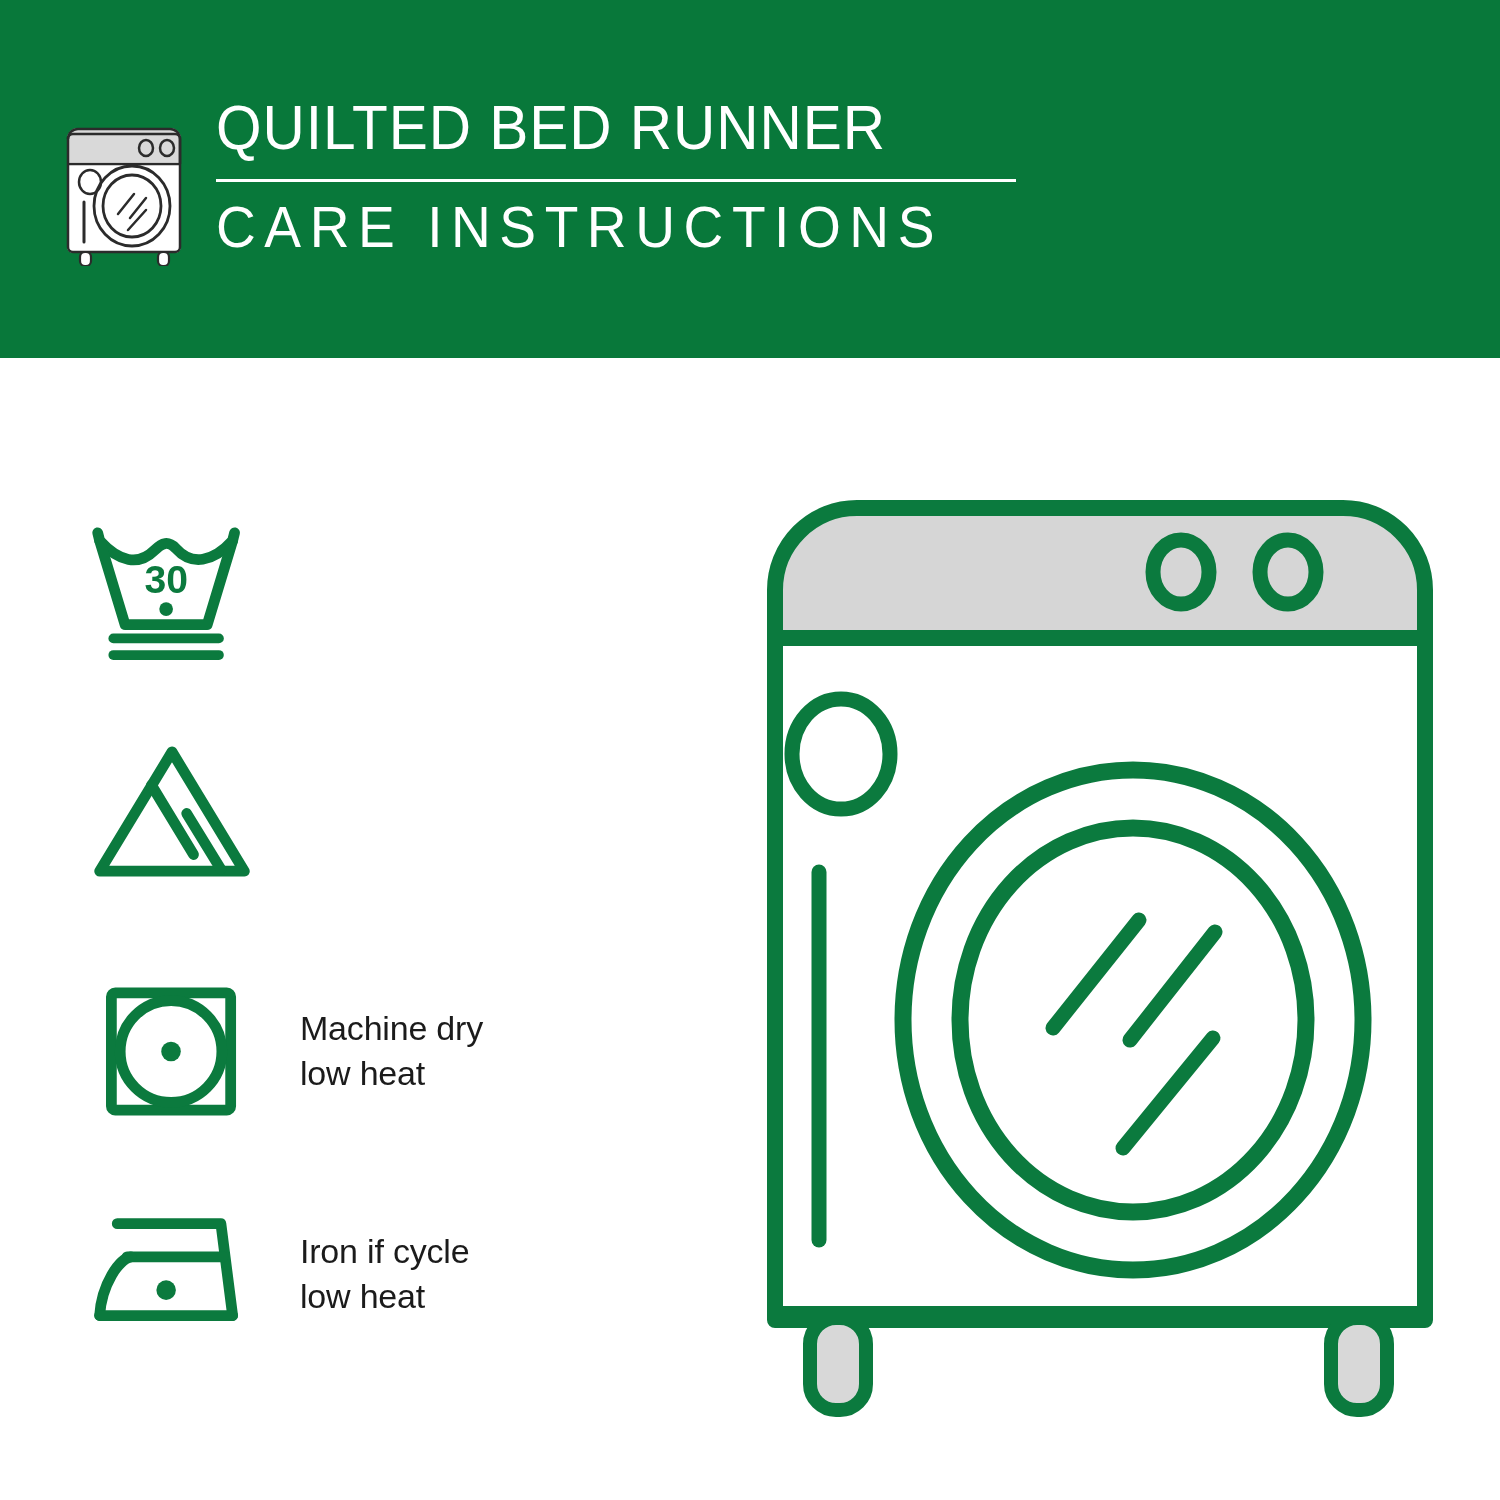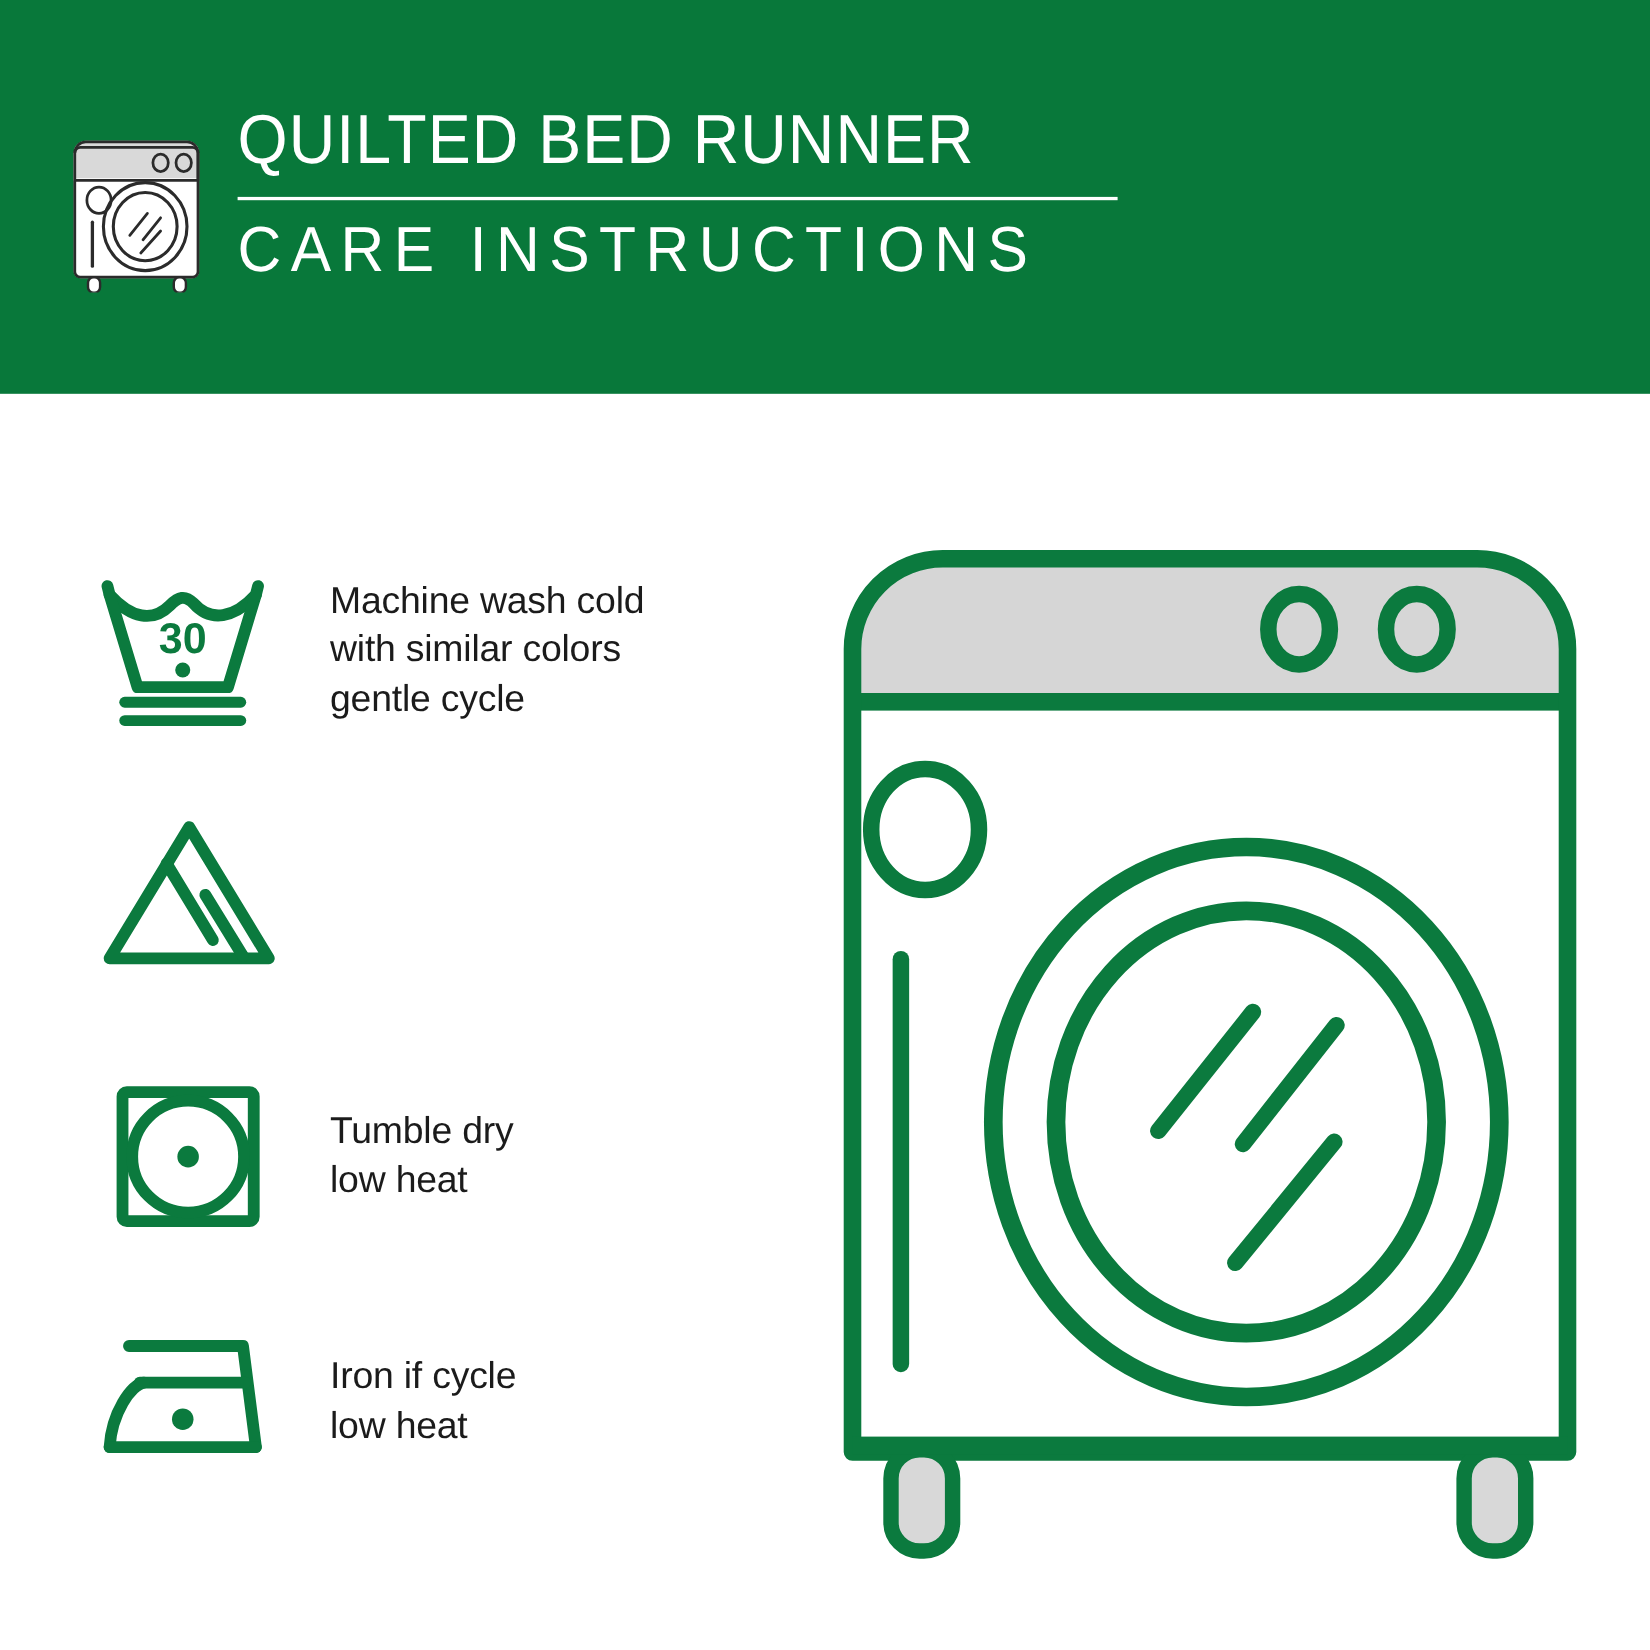--- a/index.html
+++ b/index.html
@@ -174,25 +174,20 @@
           <g stroke="#0B7A3E" stroke-width="10" stroke-linecap="round">
             <line x1="30" y1="124" x2="138" y2="124"></line>
             <line x1="30" y1="141" x2="138" y2="141"></line>
           </g>
 
           <text x="84" y="78" font-family="'Liberation Sans','DejaVu Sans',sans-serif" font-size="40" font-weight="bold" fill="#0B7A3E" text-anchor="middle">30</text>
 
           <circle cx="84" cy="94" r="7" fill="#0B7A3E"></circle>
         </svg>
       </div>
-      <div class="care-label">
-        <span class="ln">Machine wash cold</span>
-        <span class="ln">with similar colors</span>
-        <span class="ln">gentle cycle</span>
-      </div>
     </div>
 
     <div class="care-row r1">
       <div class="symbol-box">
         <svg viewBox="0 0 180 150" width="176" height="147" aria-hidden="true">
           <g fill="none" stroke="#0B7A3E" stroke-width="11" stroke-linecap="round" stroke-linejoin="round">
 
             <path d="M90 12 L164 134 L16 134 Z"></path>
 
             <line x1="69" y1="46" x2="112" y2="117"></line>
@@ -206,21 +201,21 @@
       <div class="symbol-box">
         <svg viewBox="0 0 180 150" width="176" height="147" aria-hidden="true">
           <g fill="none" stroke="#0B7A3E" stroke-width="11" stroke-linejoin="round">
             <rect x="28" y="16" width="122" height="120" rx="4"></rect>
             <circle cx="89" cy="76" r="52"></circle>
           </g>
           <circle cx="89" cy="76" r="10" fill="#0B7A3E"></circle>
         </svg>
       </div>
       <div class="care-label">
-        <span class="ln">Tumble dry</span>
+        <span class="ln">Machine dry</span>
         <span class="ln">low heat</span>
       </div>
     </div>
 
     <div class="care-row r3">
       <div class="symbol-box">
         <svg viewBox="0 0 180 150" width="176" height="147" aria-hidden="true">
           <g fill="none" stroke="#0B7A3E" stroke-width="11" stroke-linecap="round" stroke-linejoin="round">
 
             <path d="M34 24 L140 24 L152 118"></path>

